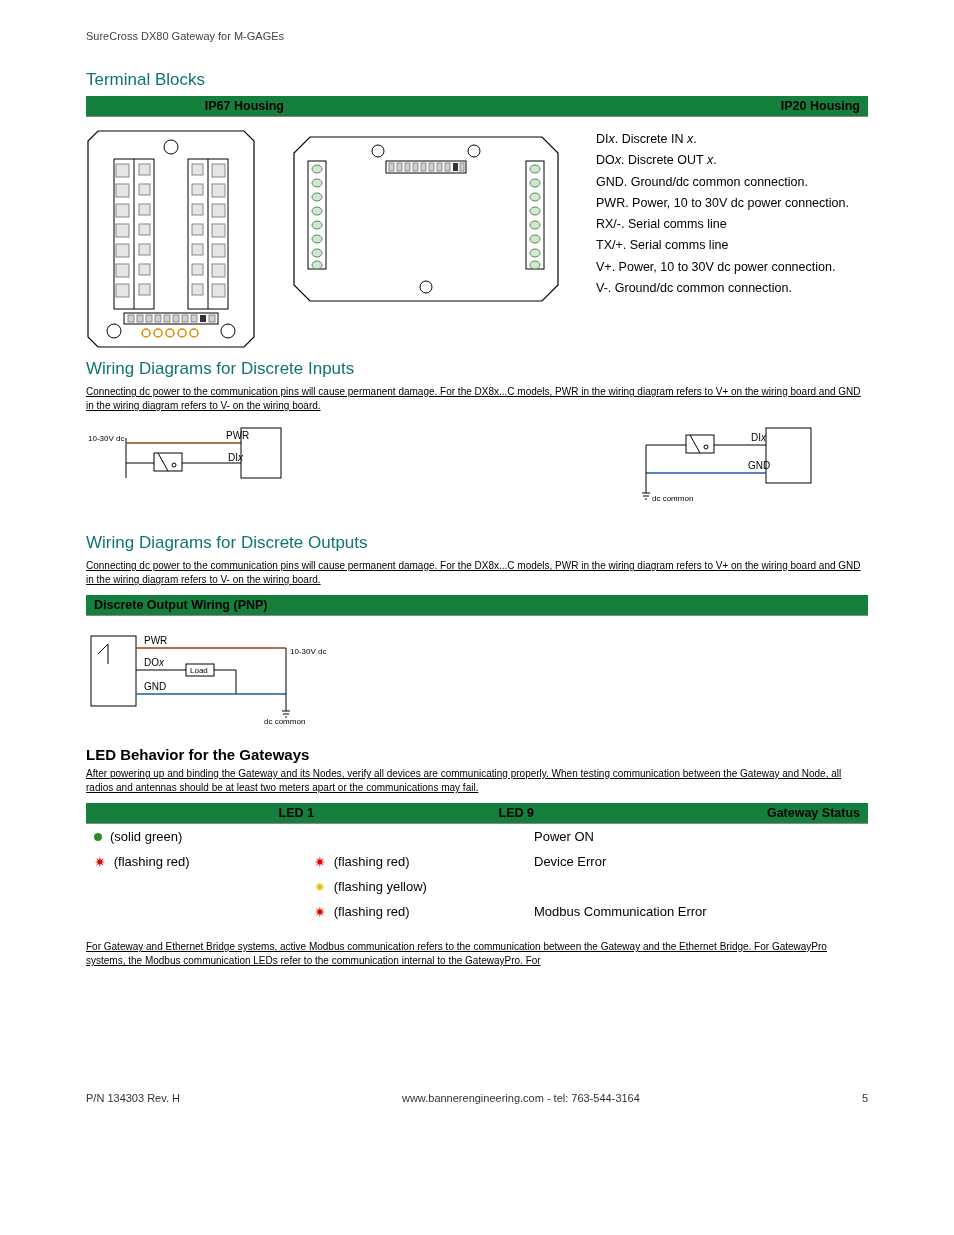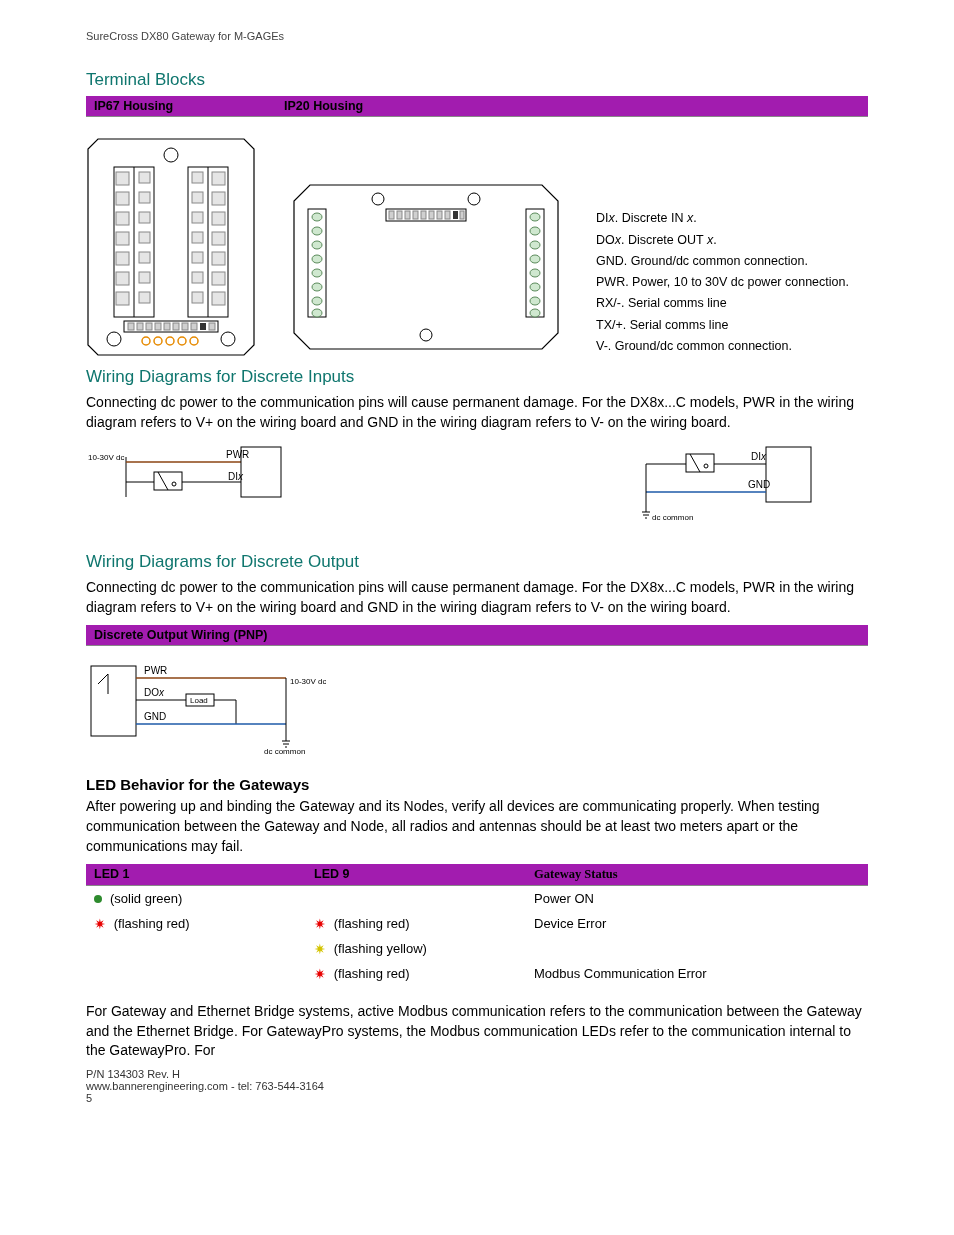--- a/index.html
+++ b/index.html
@@ -27,44 +27,45 @@
     font-weight: 400;
     margin: 10px 0 6px 0;
     color: #0f766e;
   }
   .section-title-bold {
     font-size: 15px;
     font-weight: 700;
     margin: 18px 0 4px 0;
   }
   .grey-bar {
-    background: #a21caf;
+    background: #15803d;
     display: flex;
     font-weight: 700;
     font-size: 12.5px;
     padding: 3px 8px;
     border-bottom: 1px solid #888;
+    text-align: right;
   }
   .grey-bar .col1 { flex: 0 0 190px; }
   .grey-bar .col2 { flex: 1; }
   .grey-bar.three .col1 { flex: 0 0 220px; }
   .grey-bar.three .col2 { flex: 0 0 220px; }
-  .grey-bar.three .col3 { flex: 1; font-family: Liberation Serif, serif; }
+  .grey-bar.three .col3 { flex: 1; }
   .terminal-row {
     display: flex;
     gap: 30px;
-    margin-top: 20px;
-    align-items: flex-end;
+    margin-top: 12px;
   }
   .def-list { font-size: 12.5px; line-height: 1.7; }
   .def-list span.var { font-style: italic; }
   .body-text {
-    font-size: 14px;
+    font-size: 10px;
     line-height: 1.4;
     margin: 4px 0 8px 0;
+    text-decoration: underline;
   }
   .diagram-row {
     display: flex;
     gap: 60px;
     margin: 10px 0 20px 0;
     text-align: center;
   }
   .tiny { font-size: 8px; fill:#000; }
   .small-label { font-size: 10px; fill:#000; font-family: Arial; }
   .led-body { display:flex; flex-direction:column; }
@@ -79,21 +80,20 @@
   .flash.yellow { color:#d4c400; }
   .footer {
     position: absolute;
     bottom: 22px;
     left: 86px;
     right: 86px;
     display: flex;
     justify-content: space-between;
     font-size: 11px;
     color: #333;
-    flex-direction: column;
   }
   svg { display:block; }
 </style>
 </head>
 <body>
 
 <div class="page">
   <div class="running-header">SureCross DX80 Gateway for M-GAGEs</div>
 
   <div class="section-title">Terminal Blocks</div>
@@ -225,20 +225,21 @@
       </svg>
     </div>
 
     <div class="def-list">
       <div>DI<span class="var">x</span>. Discrete IN <span class="var">x</span>.</div>
       <div>DO<span class="var">x</span>. Discrete OUT <span class="var">x</span>.</div>
       <div><span>GND.</span><span> Ground/dc common connection.</span></div>
       <div><span>PWR.</span><span> Power, 10 to 30V dc power connection.</span></div>
       <div><span>RX/-.</span><span> Serial comms line</span></div>
       <div><span>TX/+.</span><span> Serial comms line</span></div>
+      <div><span>V+.</span><span> Power, 10 to 30V dc power connection.</span></div>
       <div><span>V-.</span><span> Ground/dc common connection.</span></div>
     </div>
   </div>
 
   <div class="section-title">Wiring Diagrams for Discrete Inputs</div>
   <div class="body-text">Connecting dc power to the communication pins will cause permanent damage. For the DX8x...C models, PWR in the wiring diagram refers to V+ on the wiring board and GND in the wiring diagram refers to V- on the wiring board.</div>
   <div class="diagram-row">
     <div>
       <svg width="210" height="80">
         <text x="2" y="18" class="tiny">10-30V dc</text>
@@ -271,21 +272,21 @@
         <text x="122" y="46" class="small-label">GND</text>
 
         <line x1="16" y1="70" x2="24" y2="70" stroke="#000"></line>
         <line x1="17" y1="73" x2="23" y2="73" stroke="#000"></line>
         <line x1="19" y1="76" x2="21" y2="76" stroke="#000"></line>
         <text x="26" y="78" class="tiny">dc common</text>
       </svg>
     </div>
   </div>
 
-  <div class="section-title">Wiring Diagrams for Discrete Output</div>
+  <div class="section-title">Wiring Diagrams for Discrete Outputs</div>
   <div class="body-text">Connecting dc power to the communication pins will cause permanent damage. For the DX8x...C models, PWR in the wiring diagram refers to V+ on the wiring board and GND in the wiring diagram refers to V- on the wiring board.</div>
   <div class="grey-bar">
     <div>Discrete Output Wiring (PNP)</div>
   </div>
   <div class="diagram-row">
     <div>
       <svg width="240" height="100">
         <rect x="5" y="10" width="45" height="70" fill="none" stroke="#000"></rect>
         <polyline points="12,28 22,18 22,38" fill="none" stroke="#000"></polyline>
         <line x1="50" y1="22" x2="200" y2="22" stroke="#8B4513" stroke-width="1.5"></line>

